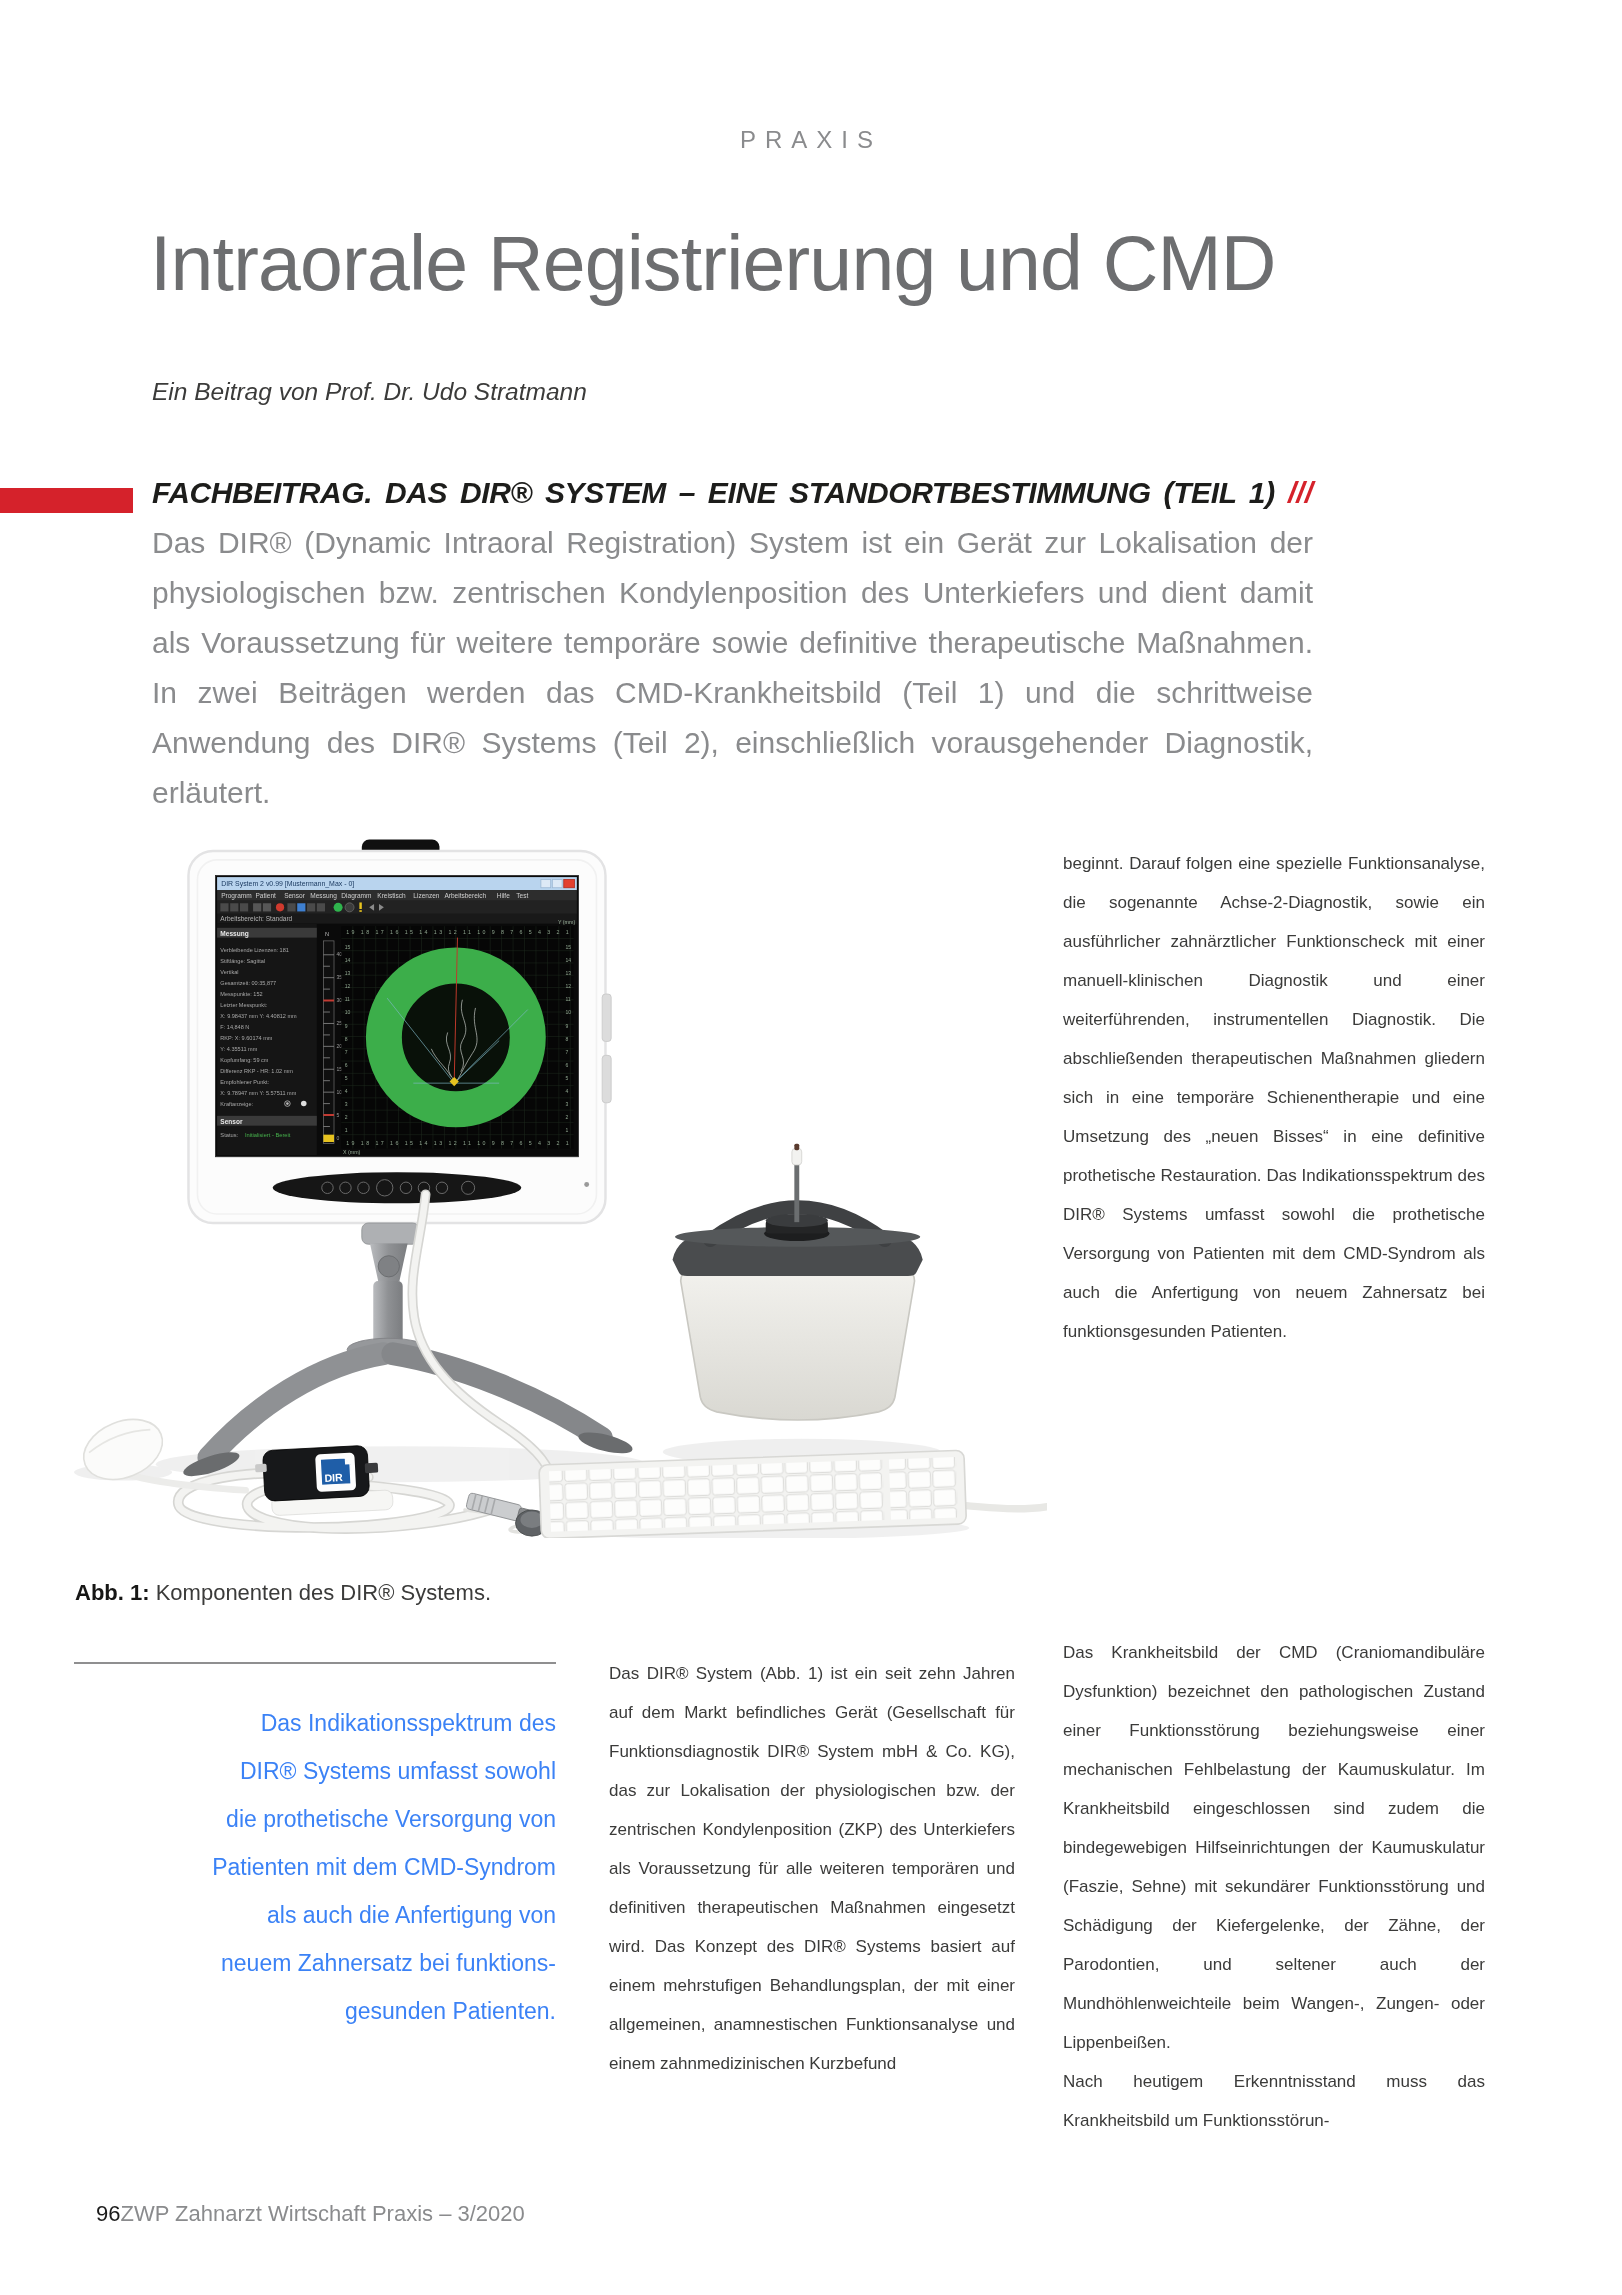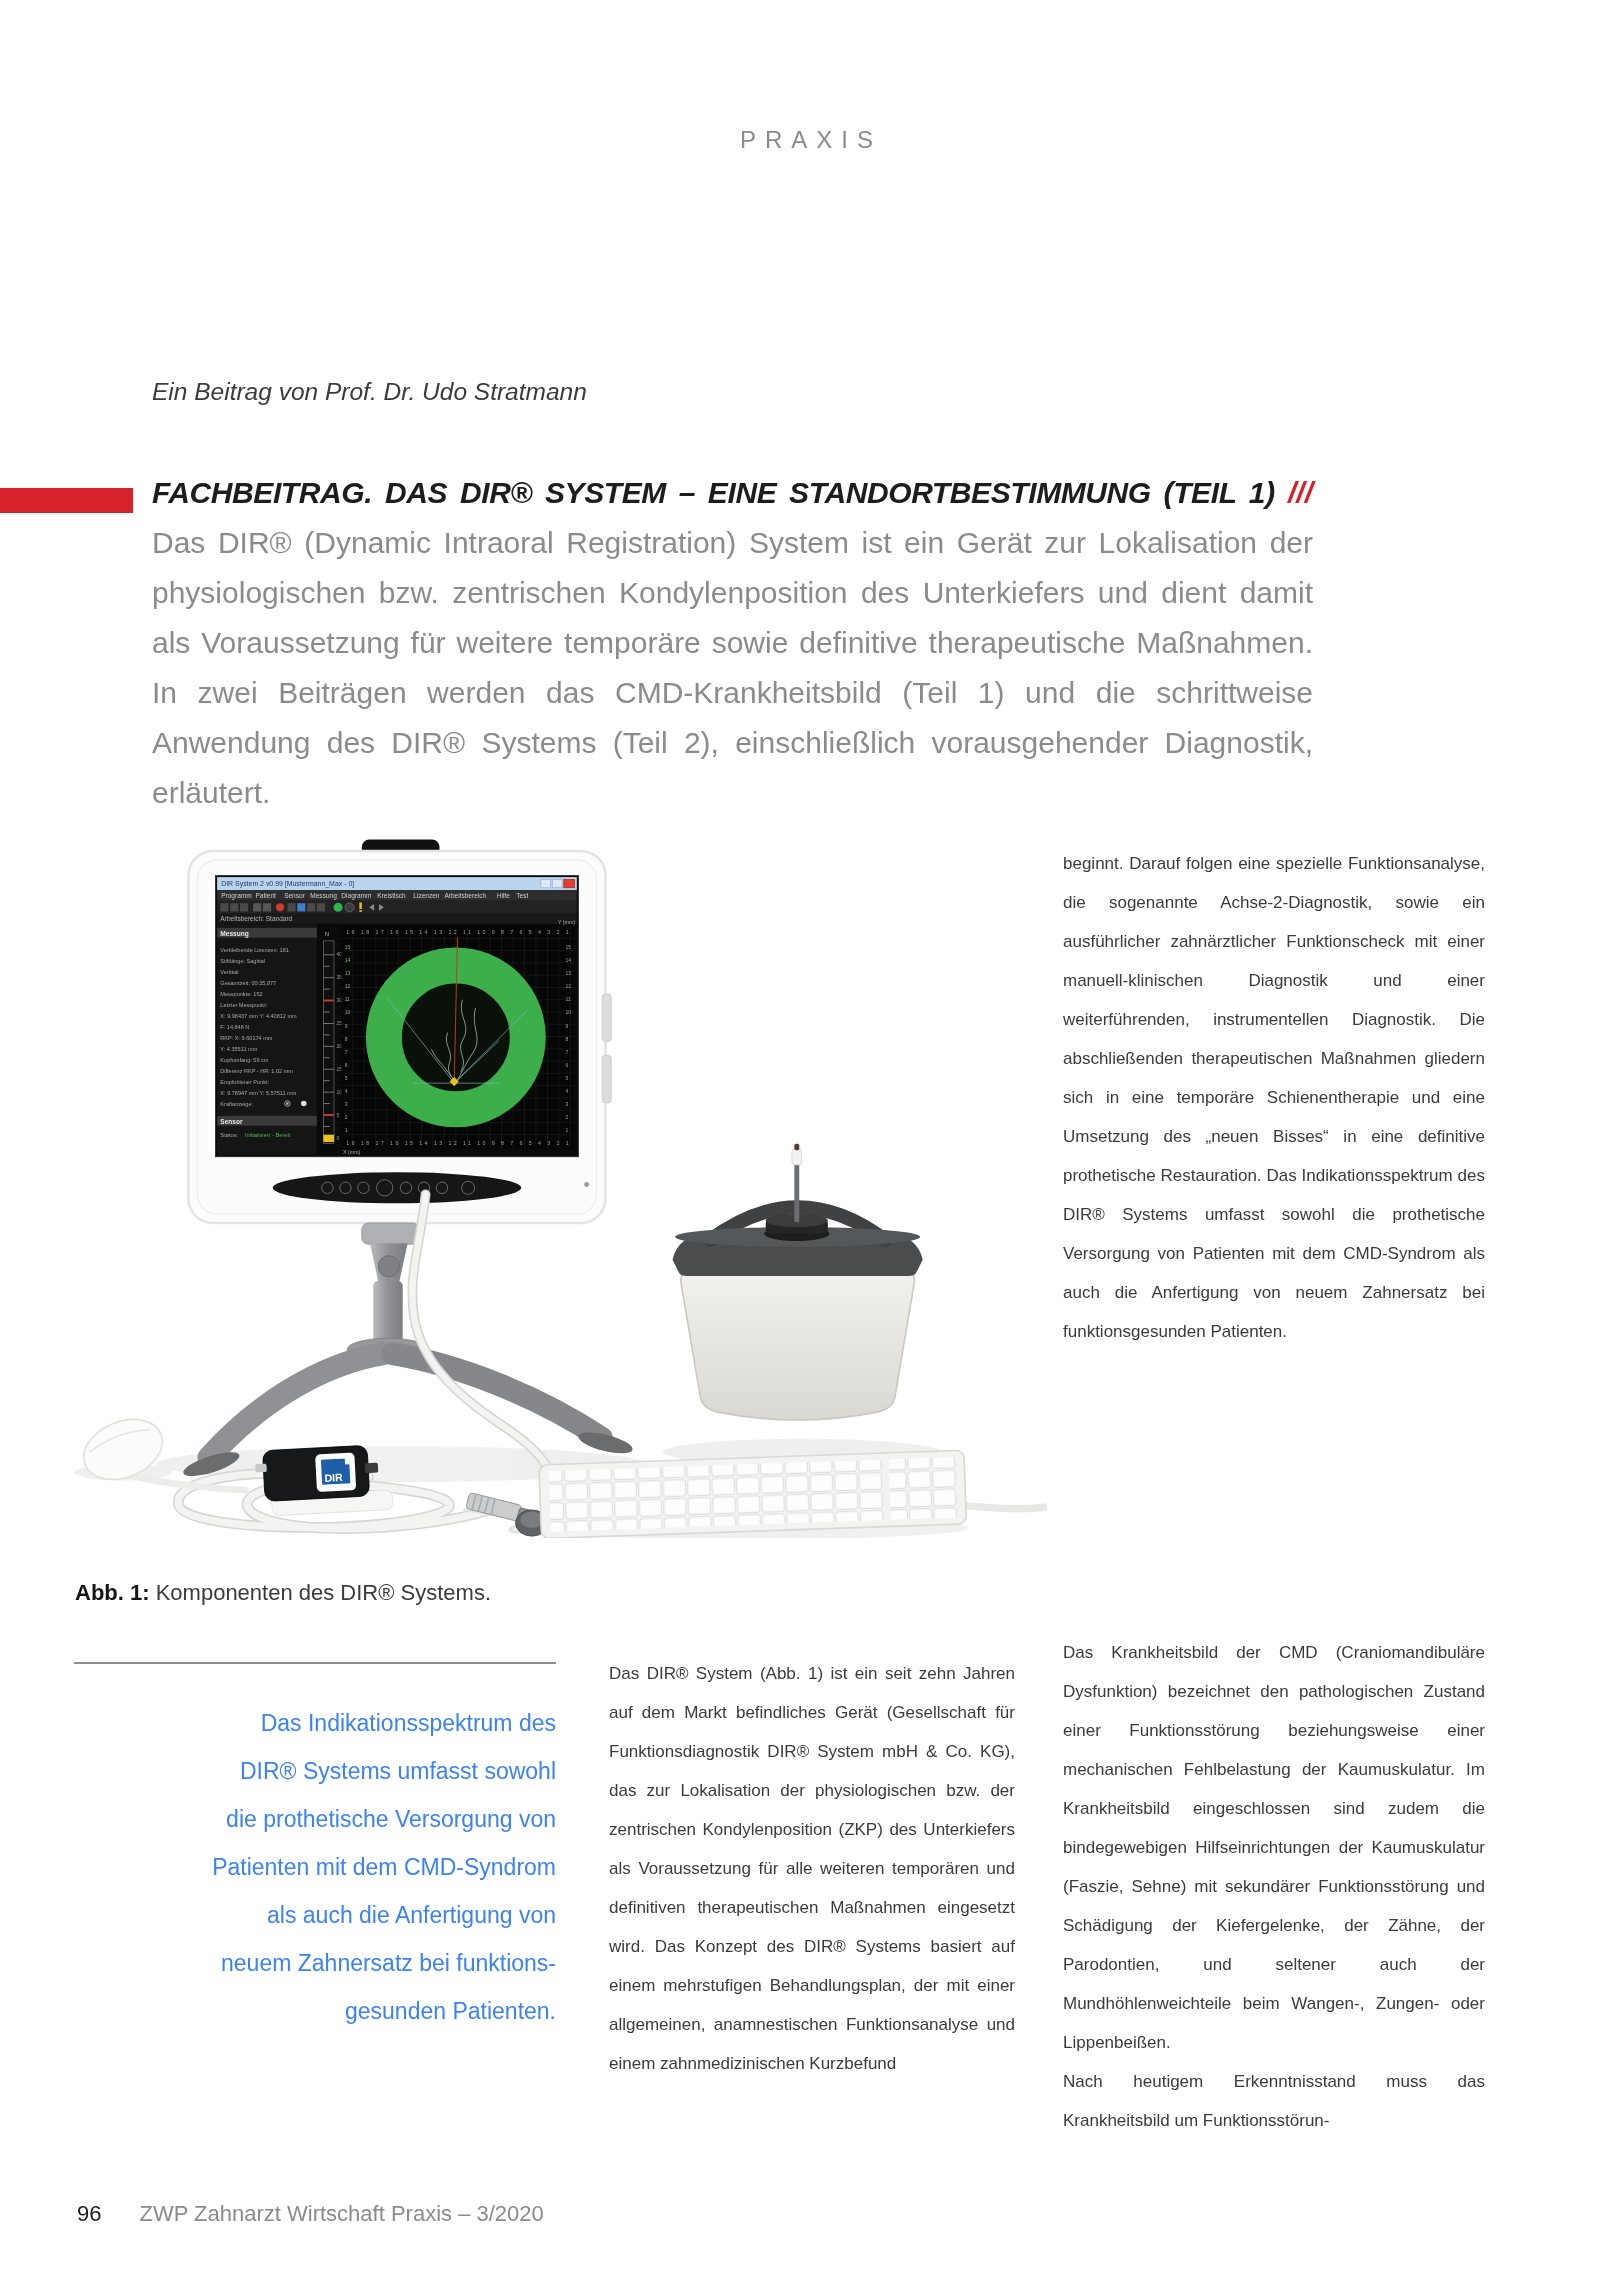--- a/index.html
+++ b/index.html
@@ -21,33 +21,34 @@
   .quote-rule{position:absolute;top:1662px;left:74px;width:482px;height:1.6px;background:#8f8f90;}
   .pullquote{position:absolute;top:1699px;left:74px;width:482px;font-size:23px;
              line-height:48px;color:#3b82f6;text-align:right;white-space:pre-line;}
   .col{position:absolute;font-size:17px;line-height:39px;text-align:justify;
        color:#3b3b3a;hyphens:auto;-webkit-hyphens:auto;}
   .col-middle{top:1654px;left:609px;width:406px;}
   .col-right-top{top:844px;left:1063px;width:422px;}
   .subhead{position:absolute;top:1488px;left:1063px;width:422px;font-size:25px;
            font-weight:700;color:#4c4c4b;line-height:40px;white-space:pre-line;text-align:left;}
   .col-right-bottom{top:1585px;left:1063px;width:422px;white-space:pre-line;margin-top:48px;}
-  .footer{position:absolute;top:2201px;left:77px;font-size:22px;display:flex;gap:38px;align-items:baseline;}
+  .footer{position:absolute;top:2201px;left:96px;font-size:22px;display:flex;align-items:baseline;}
   .footer .pn{color:#1c1c1c;}
   .footer .jr{color:#8a8b8d;}
   svg{font-family:"Liberation Sans",sans-serif;}
   .svg-tiny{fill:#a8a8a8;font-size:6.8px;}
 </style>
 </head>
 <body>
 
 <div class="page">
 
   <div class="kicker">PRAXIS</div>
 
+  <h1 class="title" style="margin:0;font-weight:400;">Intraorale Registrierung und CMD</h1>
 
   <div class="byline">Ein Beitrag von Prof. Dr. Udo Stratmann</div>
 
   <div class="redbar"></div>
 
   <p class="intro" style="margin:0;">
     <span class="lead-head">FACHBEITRAG. DAS DIR® SYSTEM – EINE STANDORTBESTIMMUNG (TEIL 1)</span>
     <span class="lead-slashes">///</span>
     <span>Das DIR® (Dynamic Intraoral Registration) System ist ein Gerät zur Lokalisation der physiologischen bzw. zentrischen Kondylenposition des Unterkiefers und dient damit als Voraussetzung für weitere temporäre sowie definitive therapeutische Maßnahmen. In zwei Beiträgen werden das CMD-Krankheitsbild (Teil 1) und die schrittweise Anwendung des DIR® Systems (Teil 2), einschließlich vorausgehender Diagnostik, erläutert.</span>
   </p>

